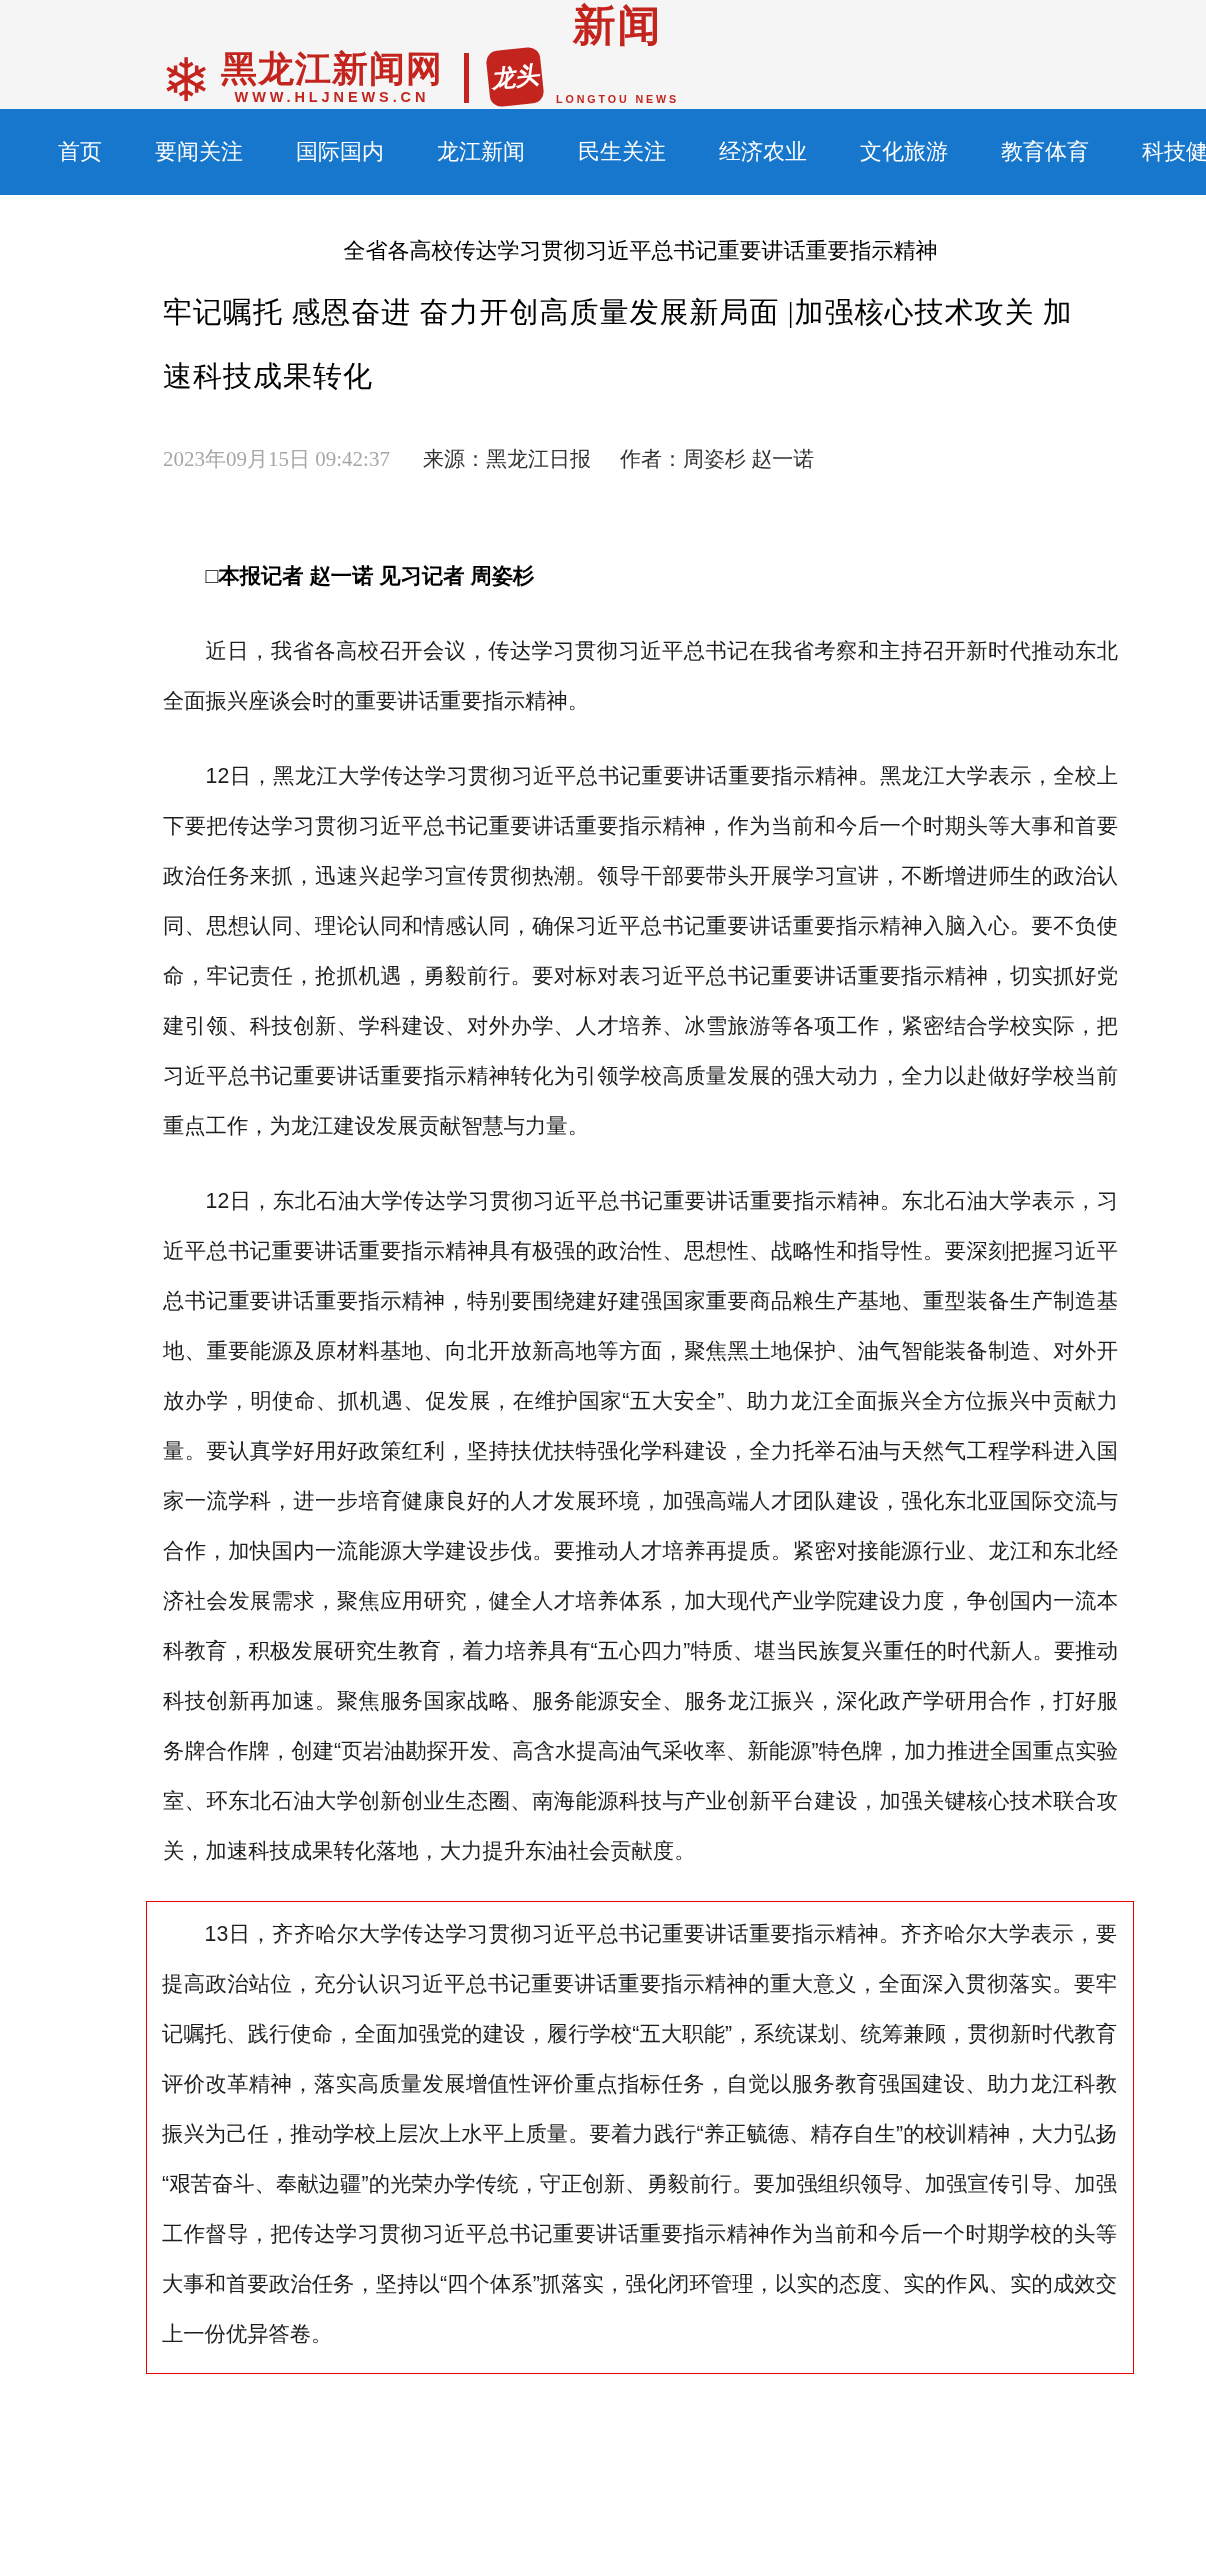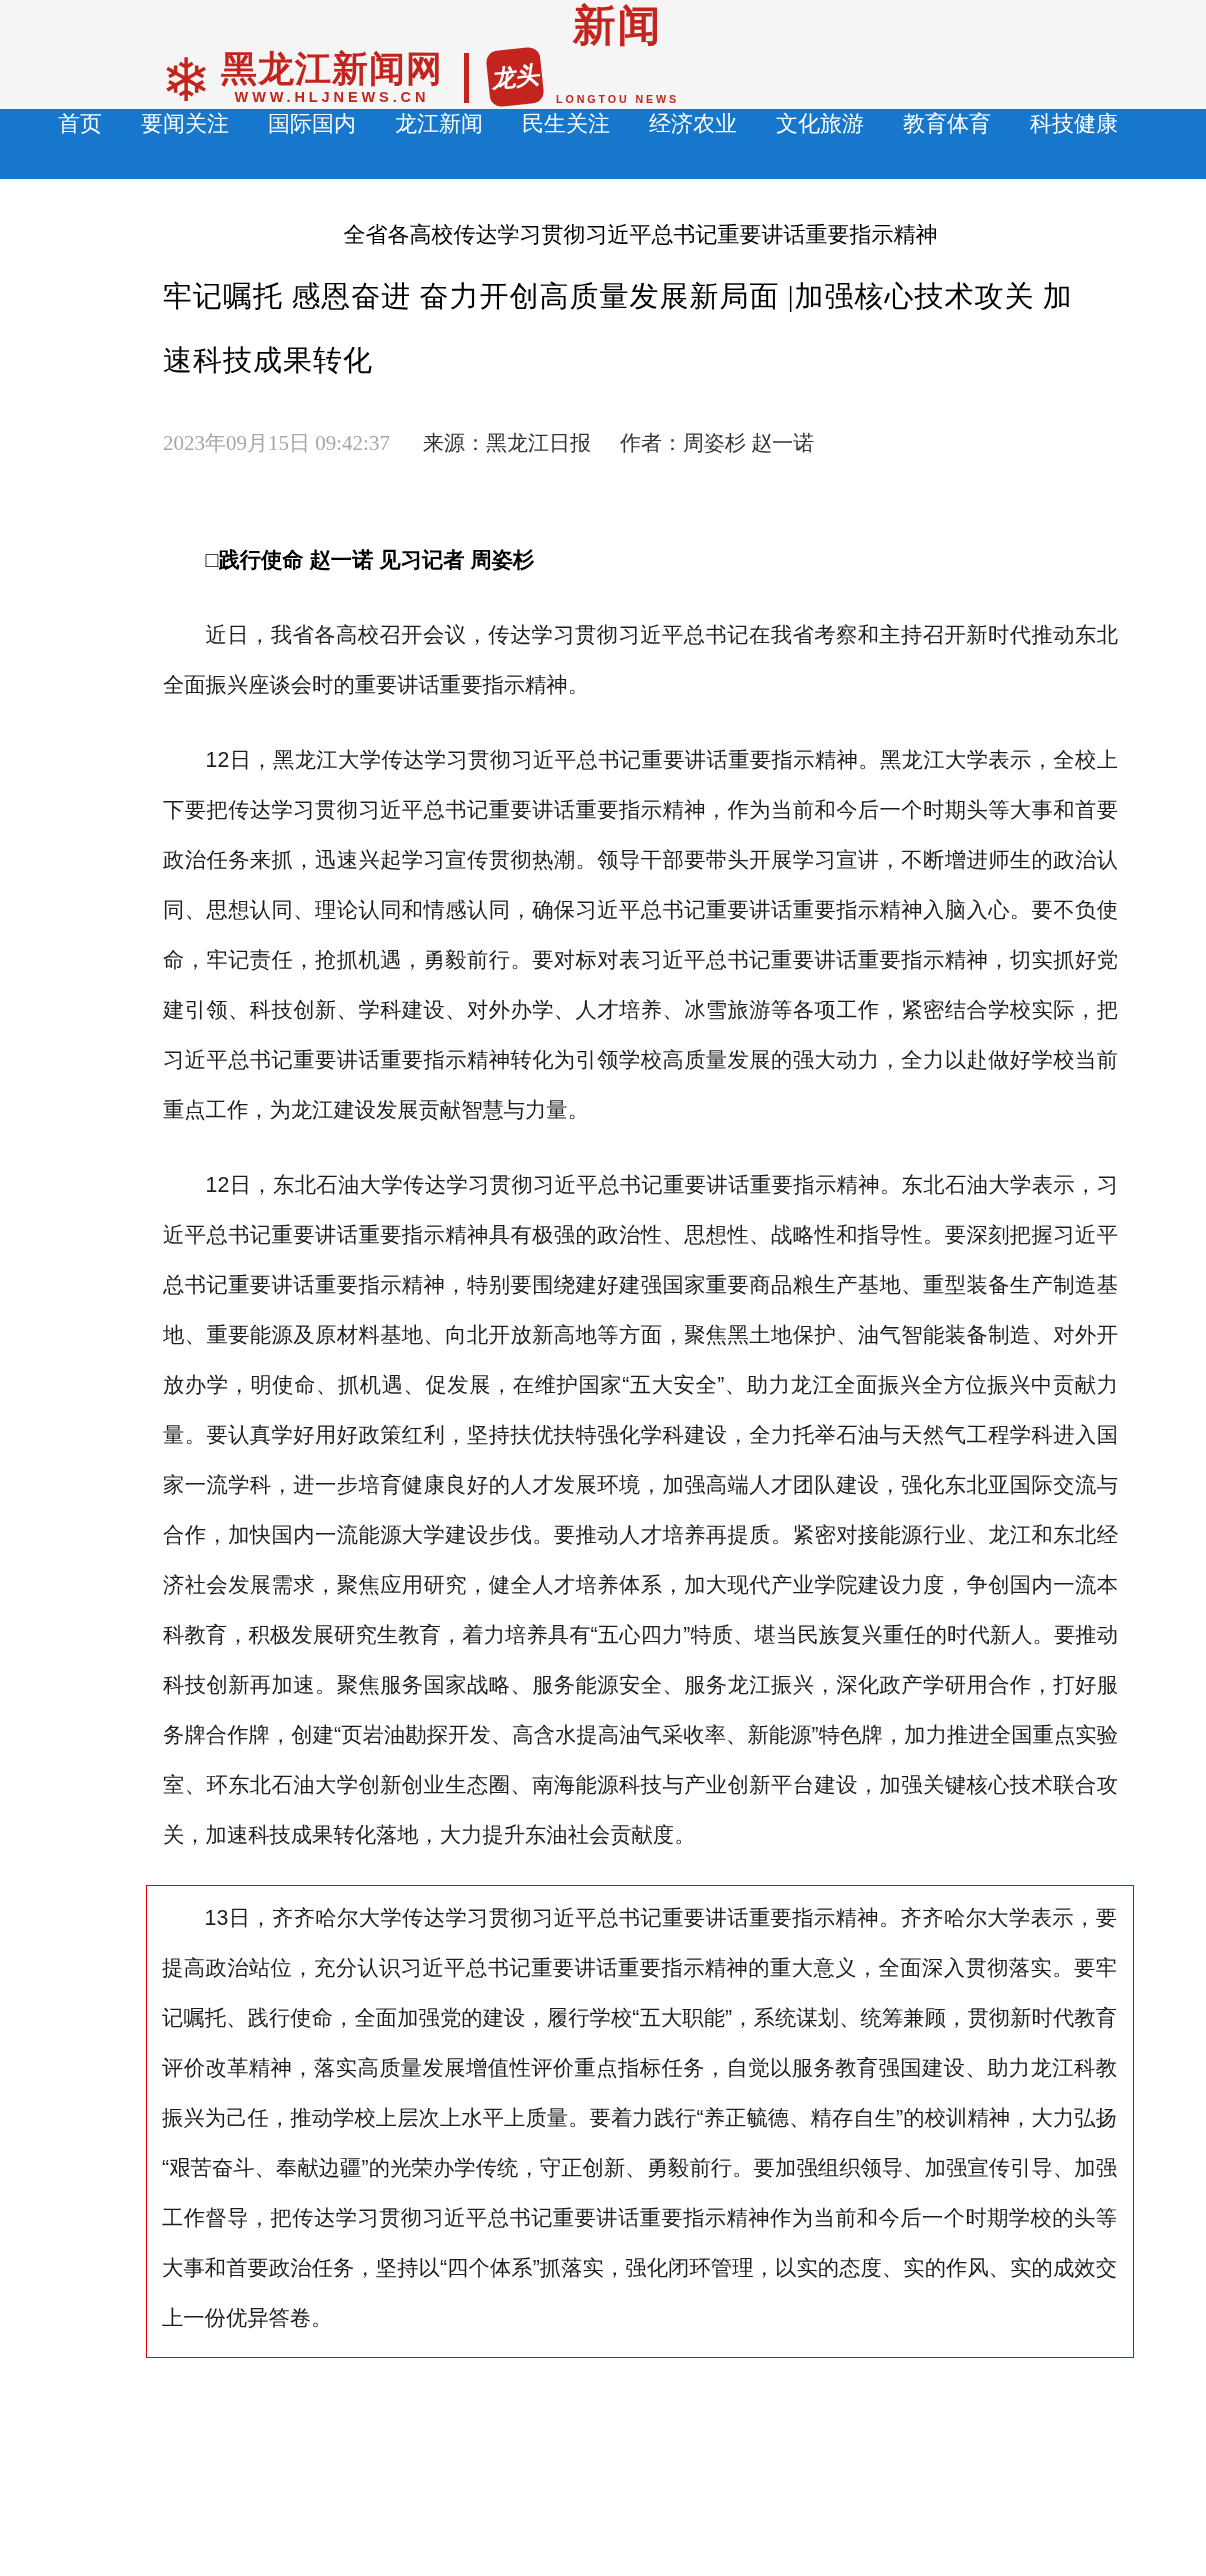--- a/index.html
+++ b/index.html
@@ -79,24 +79,26 @@
   }
   .brand-sub{
     font-size:10.7px;
     font-weight:bold;
     letter-spacing:2.9px;
     line-height:11.6px;
     margin-top:2.9px;
   }
   
   .main-nav{
-    height:70px;
+    height:86px;
     background:var(--nav-blue);
     display:flex;
+    align-items:center;
     padding-left:58px;
+    gap:14px;
   }
   .main-nav a{
     color:#fff;
     text-decoration:none;
     font-size:22px;
     margin-right:39px;
     white-space:nowrap;
     cursor:pointer;
   }
   
@@ -200,21 +202,21 @@
 
   <h1 class="article-title">牢记嘱托 感恩奋进 奋力开创高质量发展新局面 |加强核心技术攻关 加速科技成果转化</h1>
 
   <div class="meta-line">
     <span class="meta-date">2023年09月15日 09:42:37</span>
     <span class="meta-source">来源：黑龙江日报</span>
     <span class="meta-author">作者：周姿杉 赵一诺</span>
   </div>
 
   <article class="article-body">
-    <p class="byline">□践行使命 赵一诺 见习记者 周姿杉</p>
+    <p class="byline">□本报记者 赵一诺 见习记者 周姿杉</p>
     <p>近日，我省各高校召开会议，传达学习贯彻习近平总书记在我省考察和主持召开新时代推动东北全面振兴座谈会时的重要讲话重要指示精神。</p>
     <p>12日，黑龙江大学传达学习贯彻习近平总书记重要讲话重要指示精神。黑龙江大学表示，全校上下要把传达学习贯彻习近平总书记重要讲话重要指示精神，作为当前和今后一个时期头等大事和首要政治任务来抓，迅速兴起学习宣传贯彻热潮。领导干部要带头开展学习宣讲，不断增进师生的政治认同、思想认同、理论认同和情感认同，确保习近平总书记重要讲话重要指示精神入脑入心。要不负使命，牢记责任，抢抓机遇，勇毅前行。要对标对表习近平总书记重要讲话重要指示精神，切实抓好党建引领、科技创新、学科建设、对外办学、人才培养、冰雪旅游等各项工作，紧密结合学校实际，把习近平总书记重要讲话重要指示精神转化为引领学校高质量发展的强大动力，全力以赴做好学校当前重点工作，为龙江建设发展贡献智慧与力量。</p>
     <p>12日，东北石油大学传达学习贯彻习近平总书记重要讲话重要指示精神。东北石油大学表示，习近平总书记重要讲话重要指示精神具有极强的政治性、思想性、战略性和指导性。要深刻把握习近平总书记重要讲话重要指示精神，特别要围绕建好建强国家重要商品粮生产基地、重型装备生产制造基地、重要能源及原材料基地、向北开放新高地等方面，聚焦黑土地保护、油气智能装备制造、对外开放办学，明使命、抓机遇、促发展，在维护国家“五大安全”、助力龙江全面振兴全方位振兴中贡献力量。要认真学好用好政策红利，坚持扶优扶特强化学科建设，全力托举石油与天然气工程学科进入国家一流学科，进一步培育健康良好的人才发展环境，加强高端人才团队建设，强化东北亚国际交流与合作，加快国内一流能源大学建设步伐。要推动人才培养再提质。紧密对接能源行业、龙江和东北经济社会发展需求，聚焦应用研究，健全人才培养体系，加大现代产业学院建设力度，争创国内一流本科教育，积极发展研究生教育，着力培养具有“五心四力”特质、堪当民族复兴重任的时代新人。要推动科技创新再加速。聚焦服务国家战略、服务能源安全、服务龙江振兴，深化政产学研用合作，打好服务牌合作牌，创建“页岩油勘探开发、高含水提高油气采收率、新能源”特色牌，加力推进全国重点实验室、环东北石油大学创新创业生态圈、南海能源科技与产业创新平台建设，加强关键核心技术联合攻关，加速科技成果转化落地，大力提升东油社会贡献度。</p>
     <div class="highlight-box">
       <p>13日，齐齐哈尔大学传达学习贯彻习近平总书记重要讲话重要指示精神。齐齐哈尔大学表示，要提高政治站位，充分认识习近平总书记重要讲话重要指示精神的重大意义，全面深入贯彻落实。要牢记嘱托、践行使命，全面加强党的建设，履行学校“五大职能”，系统谋划、统筹兼顾，贯彻新时代教育评价改革精神，落实高质量发展增值性评价重点指标任务，自觉以服务教育强国建设、助力龙江科教振兴为己任，推动学校上层次上水平上质量。要着力践行“养正毓德、精存自生”的校训精神，大力弘扬“艰苦奋斗、奉献边疆”的光荣办学传统，守正创新、勇毅前行。要加强组织领导、加强宣传引导、加强工作督导，把传达学习贯彻习近平总书记重要讲话重要指示精神作为当前和今后一个时期学校的头等大事和首要政治任务，坚持以“四个体系”抓落实，强化闭环管理，以实的态度、实的作风、实的成效交上一份优异答卷。</p>
     </div>
   </article>
 
 </main>
 

